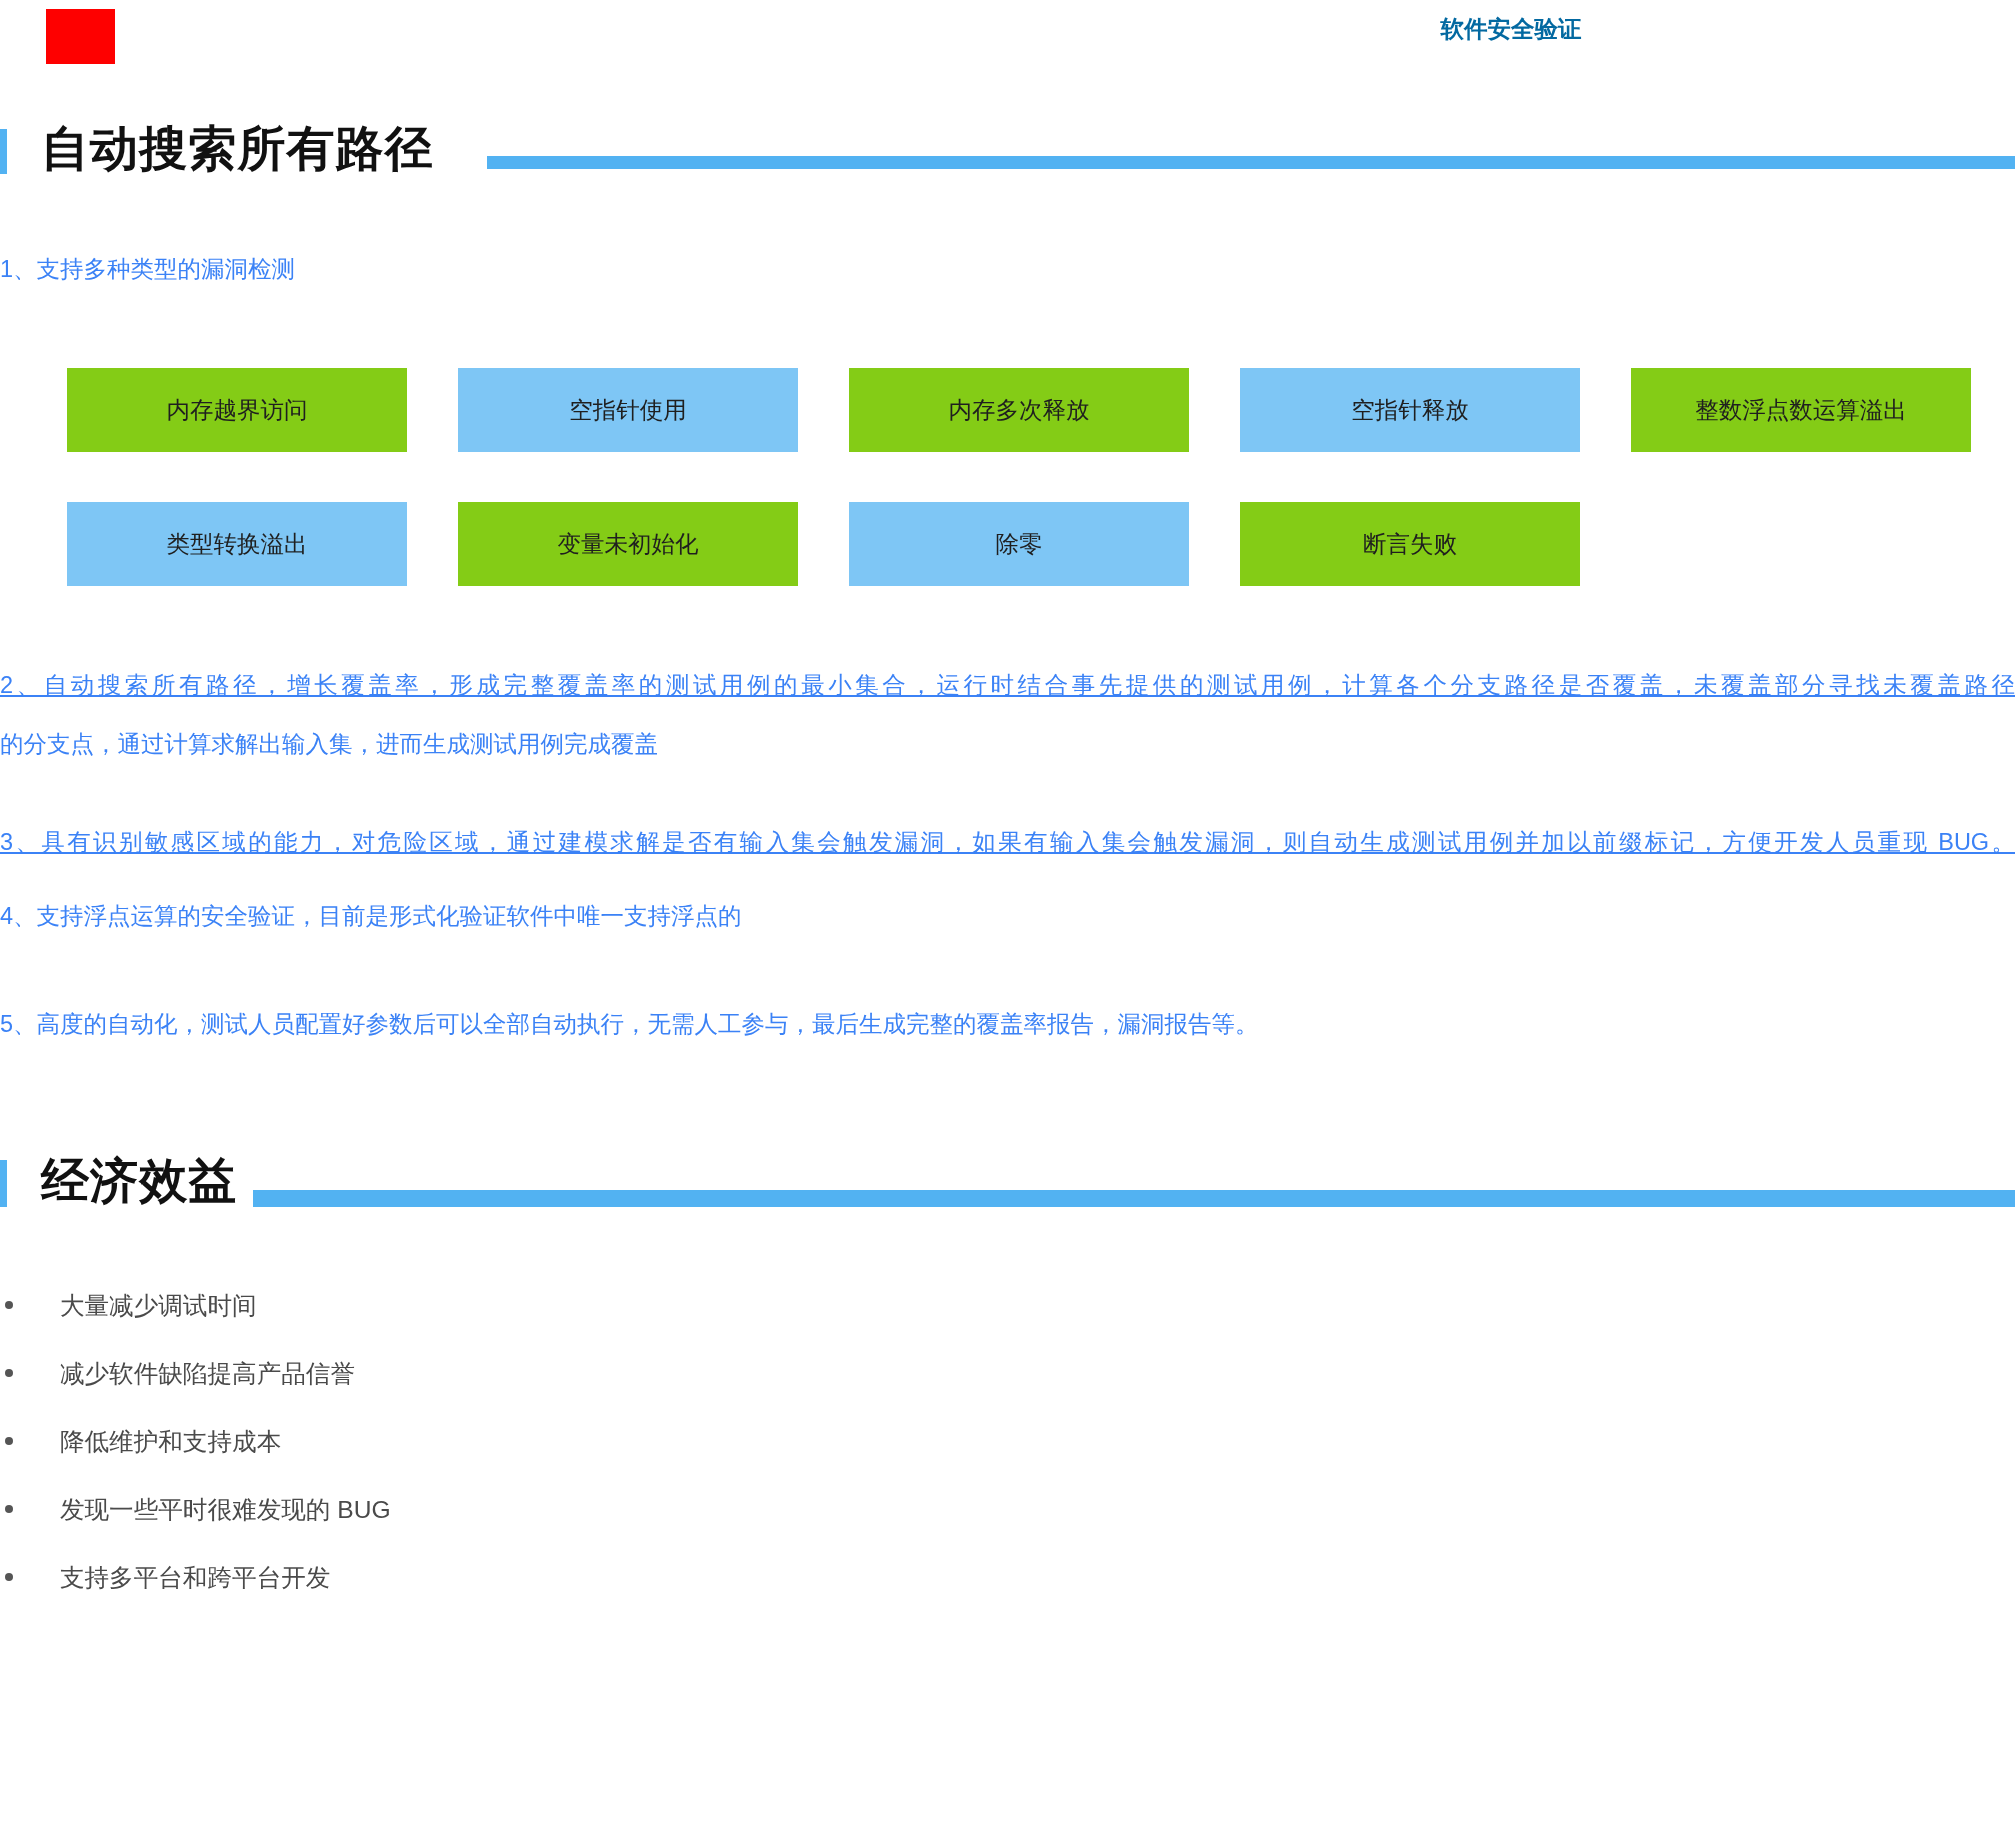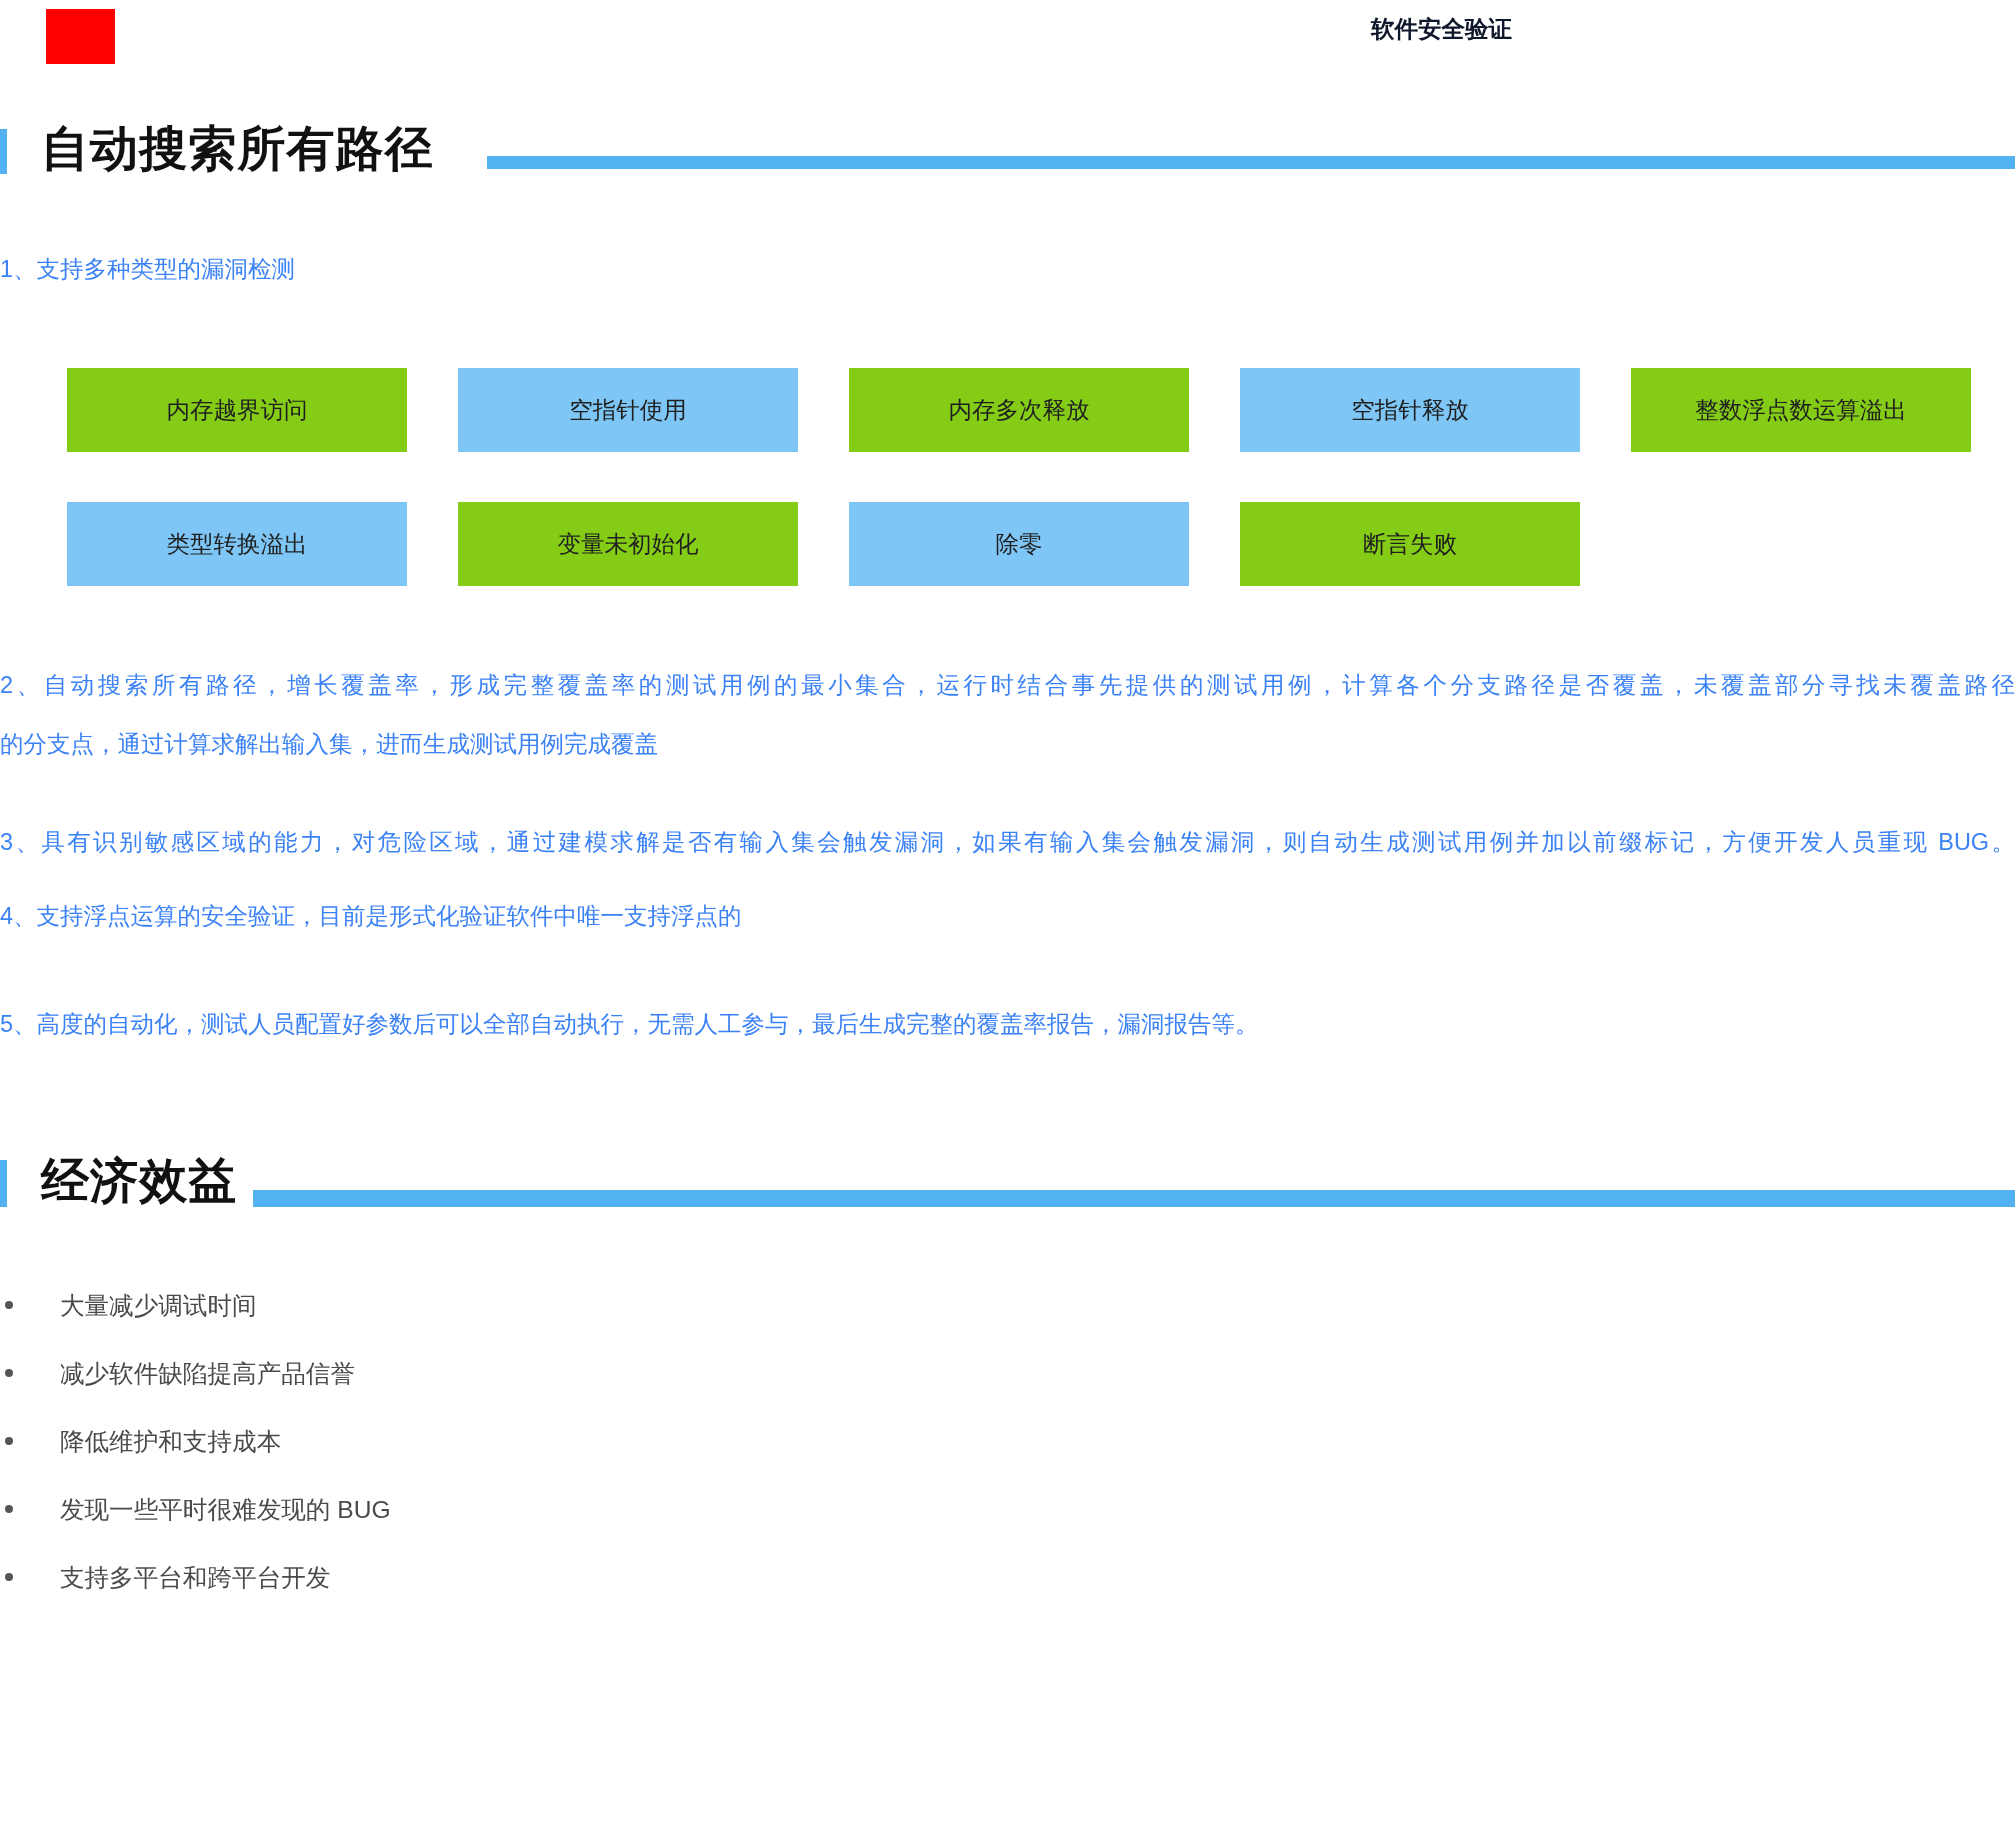--- a/index.html
+++ b/index.html
@@ -12,22 +12,22 @@
     overflow:hidden;
   }
   
   #red-badge{
     position:absolute;left:46px;top:9px;width:69px;height:55px;
     background:#fe0000;
   }
   
   #top-title{
     position:absolute;left:1371px;top:15.7px;width:280px;
-    font-size:23.5px;line-height:27px;font-weight:bold;color:#0f172a;
-    white-space:nowrap;
+    font-size:23.5px;line-height:27px;font-weight:bold;color:#0369a1;
+    text-align:center;white-space:nowrap;
   }
   
   .accent-bar{position:absolute;left:0;width:7.3px;background:#52b2f2;}
   #sec1-bar{top:129px;height:45px;}
   #sec2-bar{top:1160px;height:47px;}
   .section-title{
     position:absolute;left:41px;font-size:48px;line-height:50px;
     color:#111111;font-weight:600;letter-spacing:1.1px;white-space:nowrap;
   }
   #sec1-title{top:124px;}
@@ -38,20 +38,21 @@
   
   .para{
     position:absolute;left:0;width:2015px;
     font-size:23.5px;line-height:28px;color:#3b82f6;
     white-space:nowrap;
   }
   .para.justify{
     white-space:normal;
     text-align:justify;
     text-align-last:justify;
+    text-decoration:underline;
   }
   #intro{top:255px;}
   #p2l1{top:671px;}
   #p2l2{top:730px;}
   #p3{top:828px;}
   #p4{top:902px;}
   #p5{top:1010px;}
   
   #vuln-grid{
     position:absolute;left:67px;top:368px;width:1905px;

